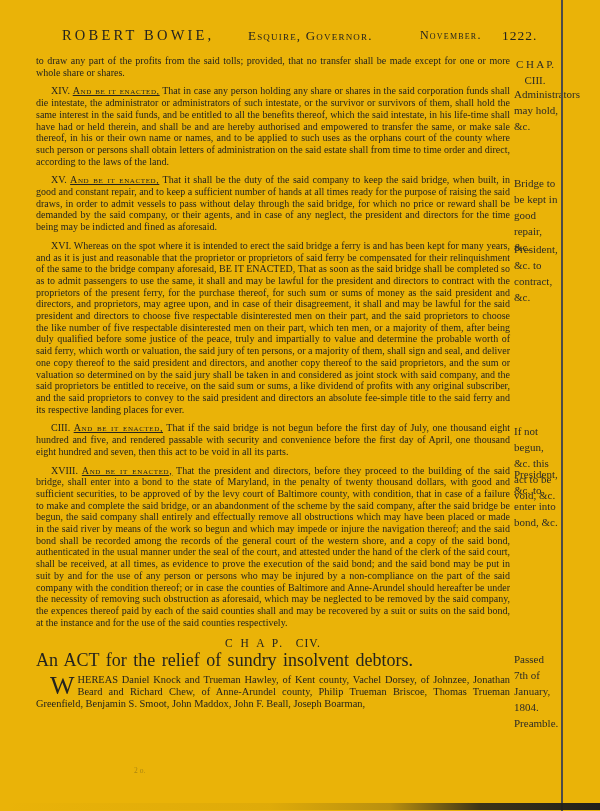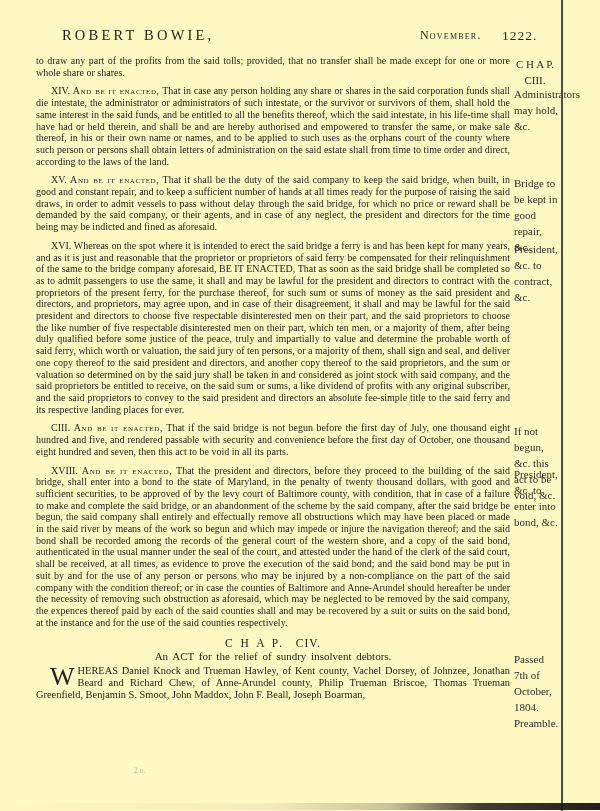--- a/index.html
+++ b/index.html
@@ -1,18 +1,18 @@
 <!DOCTYPE html>
 <html><head>
 <meta charset="utf-8">
 <style>
   html,body { margin:0; padding:0; background:#e8e6e0; }
   .page {
     position:relative; width:600px; height:811px; margin:0 auto;
-    background:#fef9c3; color:#24231f; overflow:hidden;
+    background:#eab308; color:#24231f; overflow:hidden;
     font-family:"Liberation Serif", serif;
   }
   
   .rule-v { position:absolute; left:561px; top:0; bottom:0; width:2px; background:#4d4c49; }
   .bottom-smudge {
     position:absolute; left:0; right:0; bottom:1px; height:7px;
     background:linear-gradient(to right, rgba(40,38,34,0) 0%, rgba(40,38,34,0.06) 45%,
       rgba(40,38,34,0.25) 65%, rgba(30,29,26,0.85) 80%, #201f1c 100%);
     border-radius:3px 0 0 3px;
   }
@@ -23,42 +23,43 @@
   .h-name { position:absolute; left:62px; top:0; font-size:14.5px; letter-spacing:3.2px; }
   .h-title { position:absolute; left:248px; top:1px; font-size:13px; font-variant:small-caps; letter-spacing:1.2px; }
   .h-month { position:absolute; left:420px; top:1px; font-size:12px; font-variant:small-caps; letter-spacing:1.2px; }
   .h-year { position:absolute; left:502px; top:1px; font-size:13.5px; letter-spacing:1px; }
 
   
   .content { position:absolute; top:55px; left:0; right:0; }
   .section { position:relative; padding:0 90px 0 36px; margin:0 0 7px 0; }
   .section p { margin:0; text-align:justify; font-size:10px; line-height:11.7px; }
   .section p.indent { text-indent:15px; }
-  .sc { font-variant:small-caps; letter-spacing:0.6px; }
+  .sc { font-variant:small-caps; letter-spacing:0.6px;text-decoration:underline; }
   .margin-note {
     position:absolute; top:1px; left:514px; width:46px;
     font-size:11px; line-height:16px; color:#2c2b27; text-align:left;
   }
   .margin-note.center { text-align:center; width:42px; }
 
   
   .chap-head { padding:0 90px 0 36px; margin:9px 0 1px 0; text-align:center; font-size:11.5px; letter-spacing:2.5px; }
   .chap-head .chap-num { margin-left:11px; letter-spacing:1px; }
   .act-block { position:relative; padding:0 90px 0 36px; margin:0; }
-  .act-title { margin:1px 0 3px 0; text-align:center; font-size:11px; word-spacing:2px; }
+  .act-title { margin:1px 0 3px 0; font-size:18px; word-spacing:2px; }
   .whereas { margin:0; text-align:justify; font-size:10.4px; line-height:11.7px; }
   .dropcap { float:left; font-size:26px; line-height:21px; margin:1px 3px 0 14px; }
 </style>
 </head>
 <body>
 
 <div class="page">
 
   <div class="header">
     <span class="h-name">ROBERT BOWIE,</span>
+    <span class="h-title">Esquire, Governor.</span>
     <span class="h-month">November.</span>
     <span class="h-year">1222.</span>
   </div>
 
   <div class="content">
 
     <div class="section">
       <p><span>to draw any part of the profits from the said tolls; provided, that no transfer shall be made except for one or more whole share or shares.</span></p>
       <div class="margin-note center">C H A P. CIII.</div>
     </div>
@@ -72,37 +73,37 @@
       <p class="indent"><span class="num">XV.</span> <span class="sc">And be it enacted,</span> <span>That it shall be the duty of the said company to keep the said bridge, when built, in good and constant repair, and to keep a sufficient number of hands at all times ready for the purpose of raising the said draws, in order to admit vessels to pass without delay through the said bridge, for which no price or reward shall be demanded by the said company, or their agents, and in case of any neglect, the president and directors for the time being may be indicted and fined as aforesaid.</span></p>
       <div class="margin-note">Bridge to be kept in good repair, &amp;c.</div>
     </div>
 
     <div class="section">
       <p class="indent"><span class="num">XVI.</span> <span>Whereas on the spot where it is intended to erect the said bridge a ferry is and has been kept for many years, and as it is just and reasonable that the proprietor or proprietors of said ferry be compensated for their relinquishment of the same to the bridge company aforesaid, BE IT ENACTED, That as soon as the said bridge shall be completed so as to admit passengers to use the same, it shall and may be lawful for the president and directors to contract with the proprietors of the present ferry, for the purchase thereof, for such sum or sums of money as the said president and directors, and proprietors, may agree upon, and in case of their disagreement, it shall and may be lawful for the said president and directors to choose five respectable disinterested men on their part, and the said proprietors to choose the like number of five respectable disinterested men on their part, which ten men, or a majority of them, after being duly qualified before some justice of the peace, truly and impartially to value and determine the probable worth of said ferry, which worth or valuation, the said jury of ten persons, or a majority of them, shall sign and seal, and deliver one copy thereof to the said president and directors, and another copy thereof to the said proprietors, and the sum or valuation so determined on by the said jury shall be taken in and considered as joint stock with said company, and the said proprietors be entitled to receive, on the said sum or sums, a like dividend of profits with any original subscriber, and the said proprietors to convey to the said president and directors an absolute fee-simple title to the said ferry and its respective landing places for ever.</span></p>
       <div class="margin-note">President, &amp;c. to contract, &amp;c.</div>
     </div>
 
     <div class="section">
-      <p class="indent"><span class="num">CIII.</span> <span class="sc">And be it enacted,</span> <span>That if the said bridge is not begun before the first day of July, one thousand eight hundred and five, and rendered passable with security and convenience before the first day of October, one thousand eight hundred and seven, then this act to be void in all its parts.</span></p>
+      <p class="indent"><span class="num">CIII.</span> <span class="sc">And be it enacted,</span> <span>That if the said bridge is not begun before the first day of July, one thousand eight hundred and five, and rendered passable with security and convenience before the first day of April, one thousand eight hundred and seven, then this act to be void in all its parts.</span></p>
       <div class="margin-note">If not begun, &amp;c. this act to be void, &amp;c.</div>
     </div>
 
     <div class="section">
       <p class="indent"><span class="num">XVIII.</span> <span class="sc">And be it enacted,</span> <span>That the president and directors, before they proceed to the building of the said bridge, shall enter into a bond to the state of Maryland, in the penalty of twenty thousand dollars, with good and sufficient securities, to be approved of by the levy court of Baltimore county, with condition, that in case of a failure to make and complete the said bridge, or an abandonment of the scheme by the said company, after the said bridge be begun, the said company shall entirely and effectually remove all obstructions which may have been placed or made in the said river by means of the work so begun and which may impede or injure the navigation thereof; and the said bond shall be recorded among the records of the general court of the western shore, and a copy of the said bond, authenticated in the usual manner under the seal of the court, and attested under the hand of the clerk of the said court, shall be received, at all times, as evidence to prove the execution of the said bond; and the said bond may be put in suit by and for the use of any person or persons who may be injured by a non-compliance on the part of the said company with the condition thereof; or in case the counties of Baltimore and Anne-Arundel should hereafter be under the necessity of removing such obstruction as aforesaid, which may be neglected to be removed by the said company, the expences thereof paid by each of the said counties shall and may be recovered by a suit or suits on the said bond, at the instance and for the use of the said counties respectively.</span></p>
       <div class="margin-note">President, &amp;c. to enter into bond, &amp;c.</div>
     </div>
 
     <div class="chap-head">
       <span>C H A P.</span><span class="chap-num">CIV.</span>
     </div>
 
     <div class="act-block">
       <p class="act-title">An ACT for the relief of sundry insolvent debtors.</p>
       <p class="whereas"><span class="dropcap">W</span><span>HEREAS Daniel Knock and Trueman Hawley, of Kent county, Vachel Dorsey, of Johnzee, Jonathan Beard and Richard Chew, of Anne-Arundel county, Philip Trueman Briscoe, Thomas Trueman Greenfield, Benjamin S. Smoot, John Maddox, John F. Beall, Joseph Boarman,</span></p>
-      <div class="margin-note">Passed 7th of October, 1804. Preamble.</div>
+      <div class="margin-note">Passed 7th of January, 1804. Preamble.</div>
     </div>
 
   </div>
 
   <div class="sig-mark">2 o.</div>
   <div class="rule-v"></div>
   <div class="bottom-smudge"></div>
 
 </div>
 

